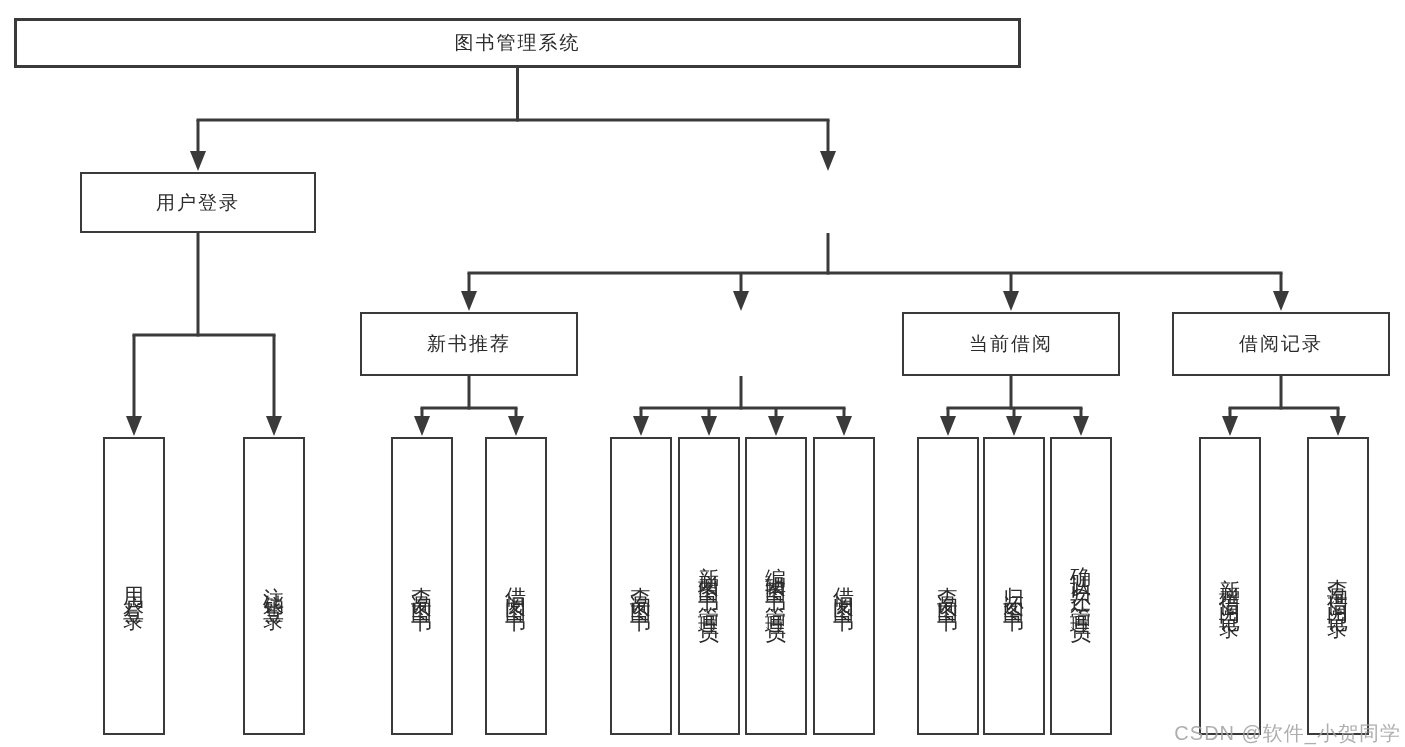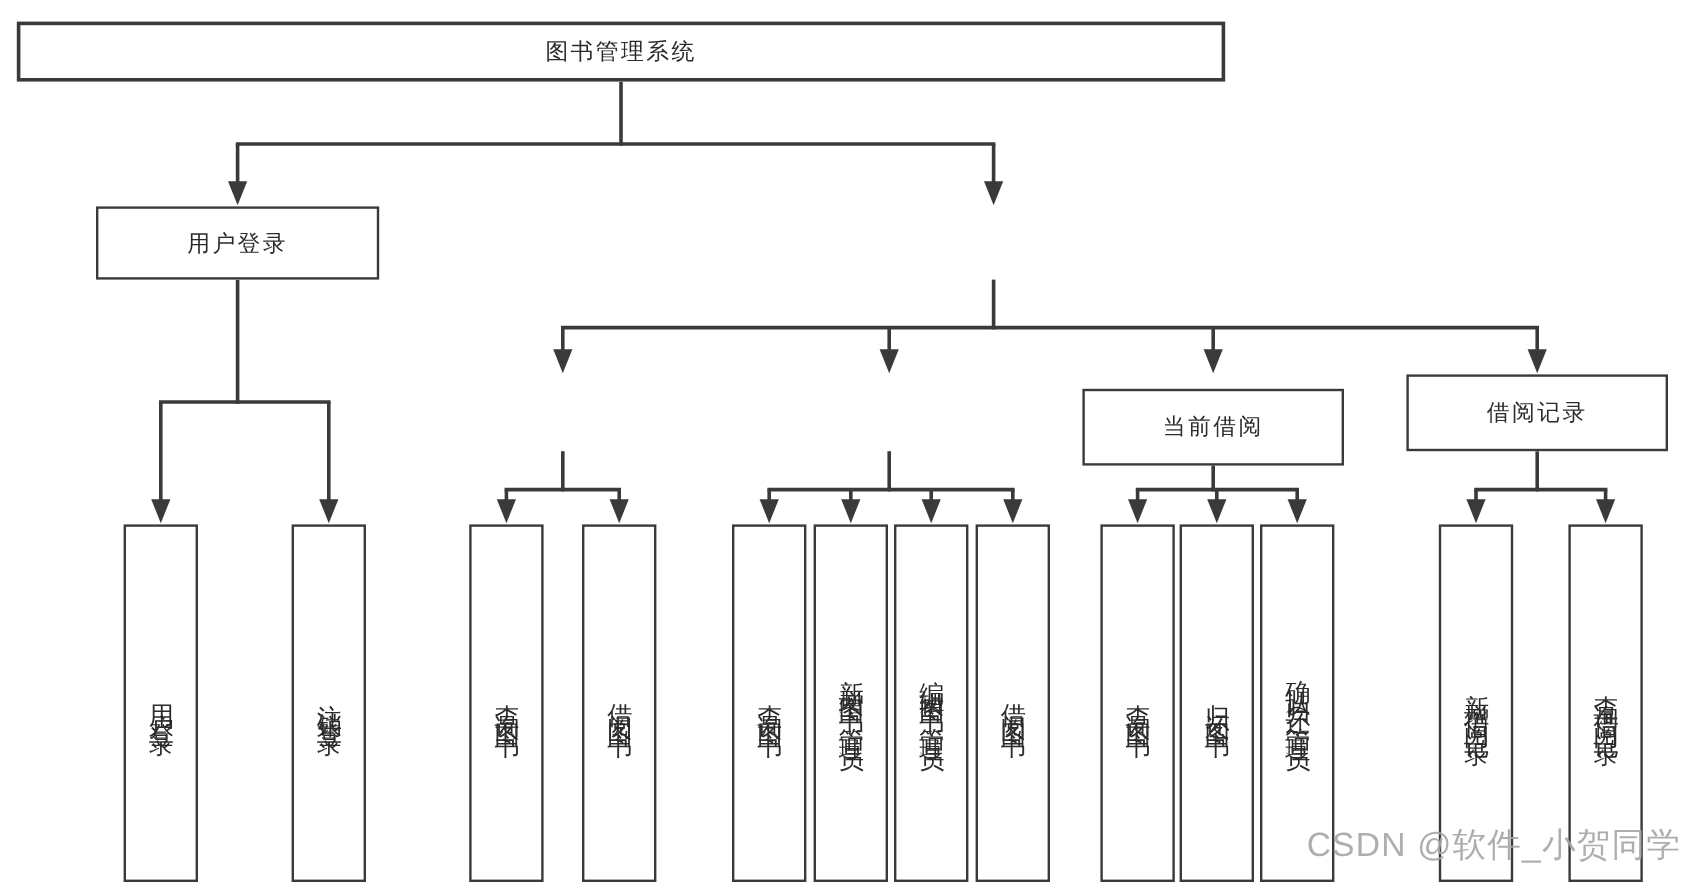--- a/index.html
+++ b/index.html
@@ -30,22 +30,22 @@
     writing-mode:vertical-rl;
     text-orientation:mixed;
     font-size:21px;
     letter-spacing:8px;
     line-height:1;
     padding:6px 0;
   }
   .watermark{
     position:absolute;
     right:4px;
-    bottom:24px;
-    font-size:28px;
+    bottom:0;
+    font-size:20px;
     letter-spacing:1px;
     color:var(--watermark);
     opacity:.9;
     white-space:nowrap;
   }
 </style>
 </head>
 <body>
 
 <div class="canvas">
@@ -113,21 +113,24 @@
   </svg>
 
   <div class="box root-box" style="left:14px;top:18px;width:1007px;height:50px;">
     <span>图书管理系统</span>
   </div>
 
   <div class="box hbox" style="left:80px;top:172px;width:236px;height:61px;">
     <span>用户登录</span>
   </div>
 
-  <div class="box hbox" style="left:902px;top:312px;width:218px;height:64px;margin-top:12px;">
+  <div class="box hbox" style="left:360px;top:312px;width:218px;height:64px;">
+    <span>新书推荐</span>
+  </div>
+  <div class="box hbox" style="left:902px;top:312px;width:218px;height:64px;">
     <span>当前借阅</span>
   </div>
   <div class="box hbox" style="left:1172px;top:312px;width:218px;height:64px;">
     <span>借阅记录</span>
   </div>
 
   <div class="box leaf" style="left:103px;top:437px;width:62px;height:298px;">
     <span>用户登录</span>
   </div>
   <div class="box leaf" style="left:243px;top:437px;width:62px;height:298px;">

